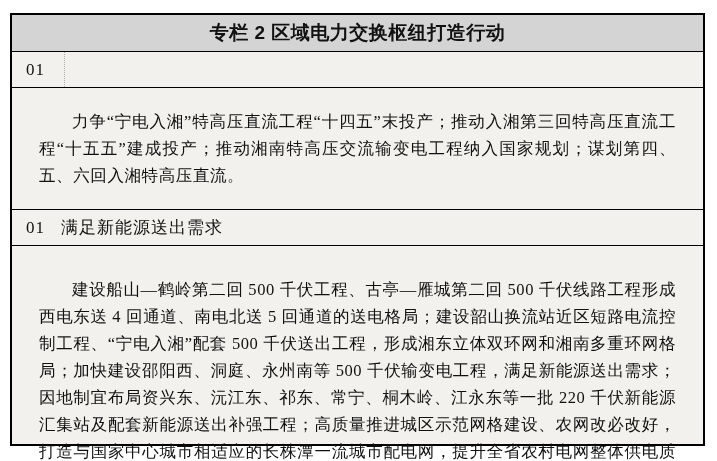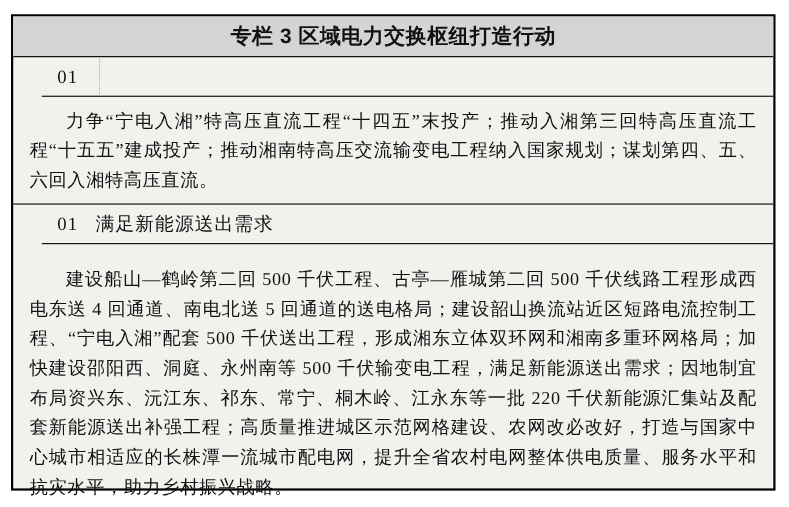--- a/index.html
+++ b/index.html
@@ -32,52 +32,51 @@
     justify-content: center;
   }
   .item-row {
     flex: 0 0 36px;
     display: flex;
     align-items: center;
     border-bottom: 1px solid #000;
     font-family: "Liberation Serif", "DejaVu Serif", serif;
     font-size: 17px;
     padding-left: 14px;
-    margin-left: 26px;
   }
   .item-num { flex: 0 0 24px; letter-spacing: 1px; }
   .item-divider {
     align-self: stretch;
     width: 0;
     border-left: 1px dotted #adadad;
     margin-left: 14px;
   }
   .item-heading { margin-left: 11px; letter-spacing: 1px; }
   .para-row {
     border-bottom: 1px solid #000;
     padding: 4px 11px 4px 11px;
   }
   .para-row.first { flex: 0 0 82px; }
   .para-row.grow { flex: 1 1 auto; border-bottom: none; padding-top: 14px; }
   .para {
-    margin: 4px;
+    margin: 16px;
     font-family: "Liberation Serif", "DejaVu Serif", serif;
     font-size: 16.5px;
     line-height: 27px;
     text-indent: 2em;
     text-align: justify;
     letter-spacing: 0.6px;
   }
 </style>
 </head>
 <body>
 
 <div class="panel">
 
-  <div class="panel-title">专栏 3 区域电力交换枢纽打造行动</div>
+  <div class="panel-title">专栏 2 区域电力交换枢纽打造行动</div>
 
   <div class="item-row">
     <span class="item-num">01</span>
     <span class="item-divider"></span>
   </div>
 
   <div class="para-row first">
     <p class="para">力争“宁电入湘”特高压直流工程“十四五”末投产；推动入湘第三回特高压直流工程“十五五”建成投产；推动湘南特高压交流输变电工程纳入国家规划；谋划第四、五、六回入湘特高压直流。</p>
   </div>
 

